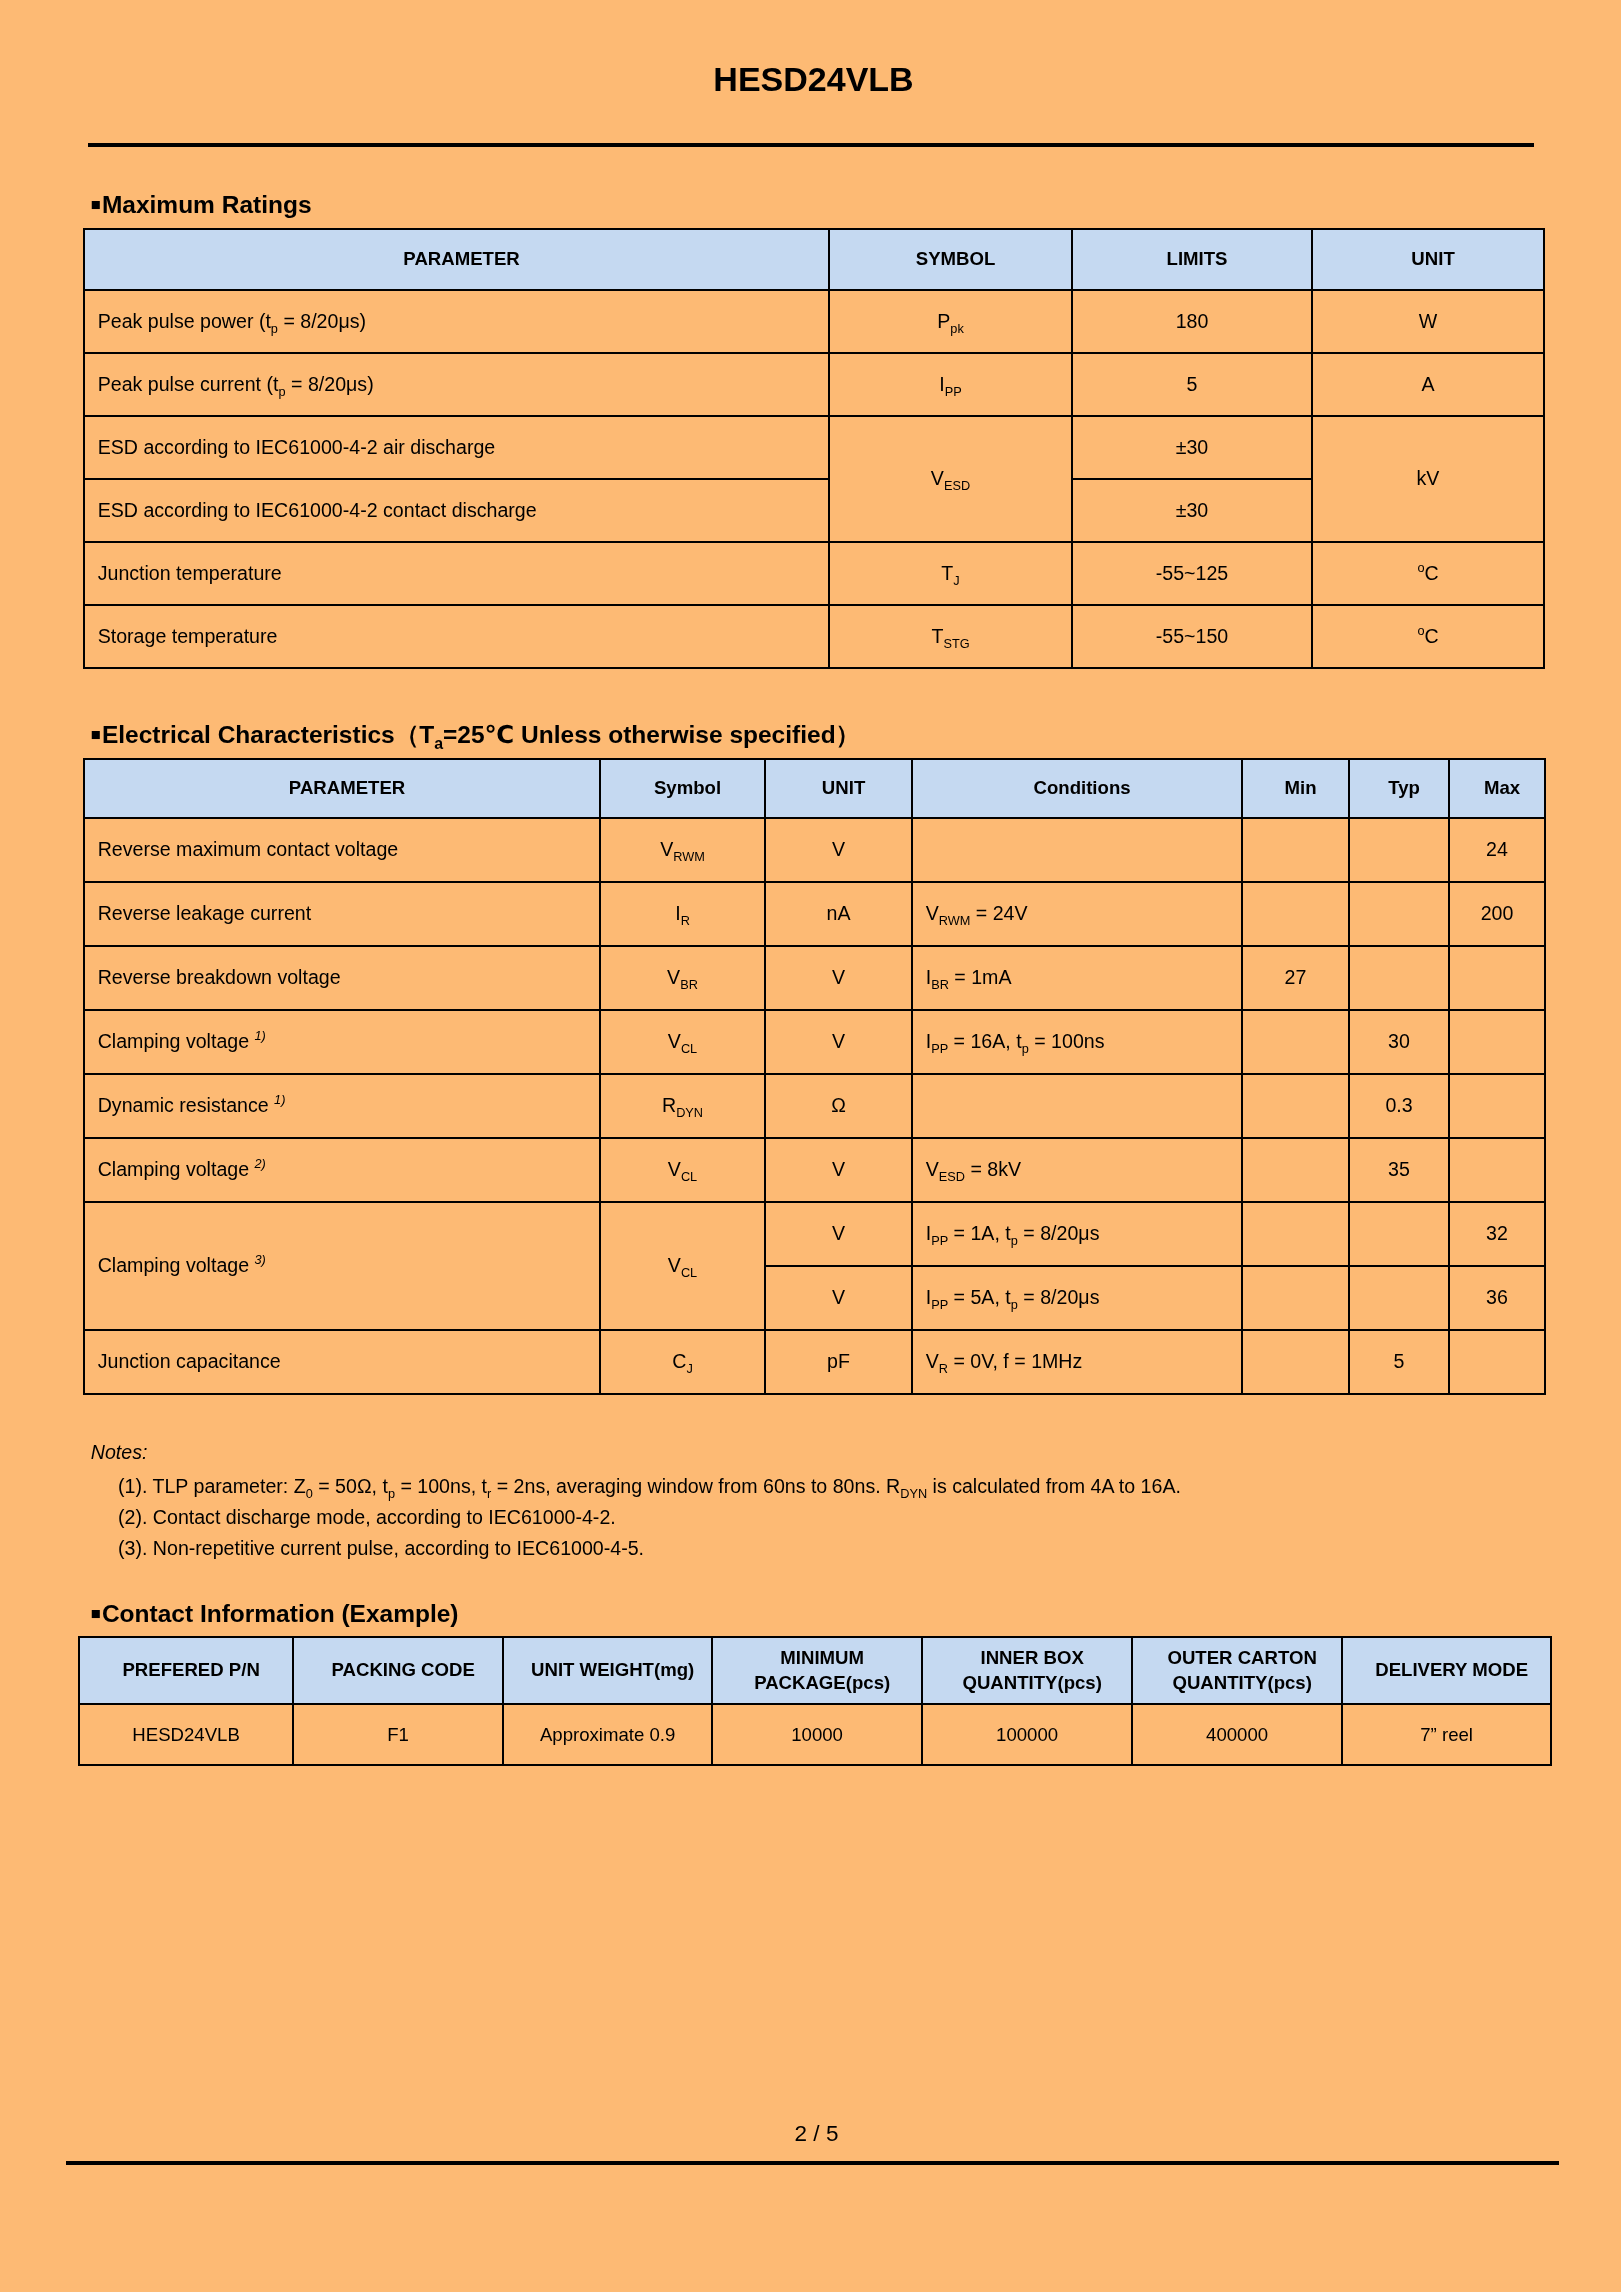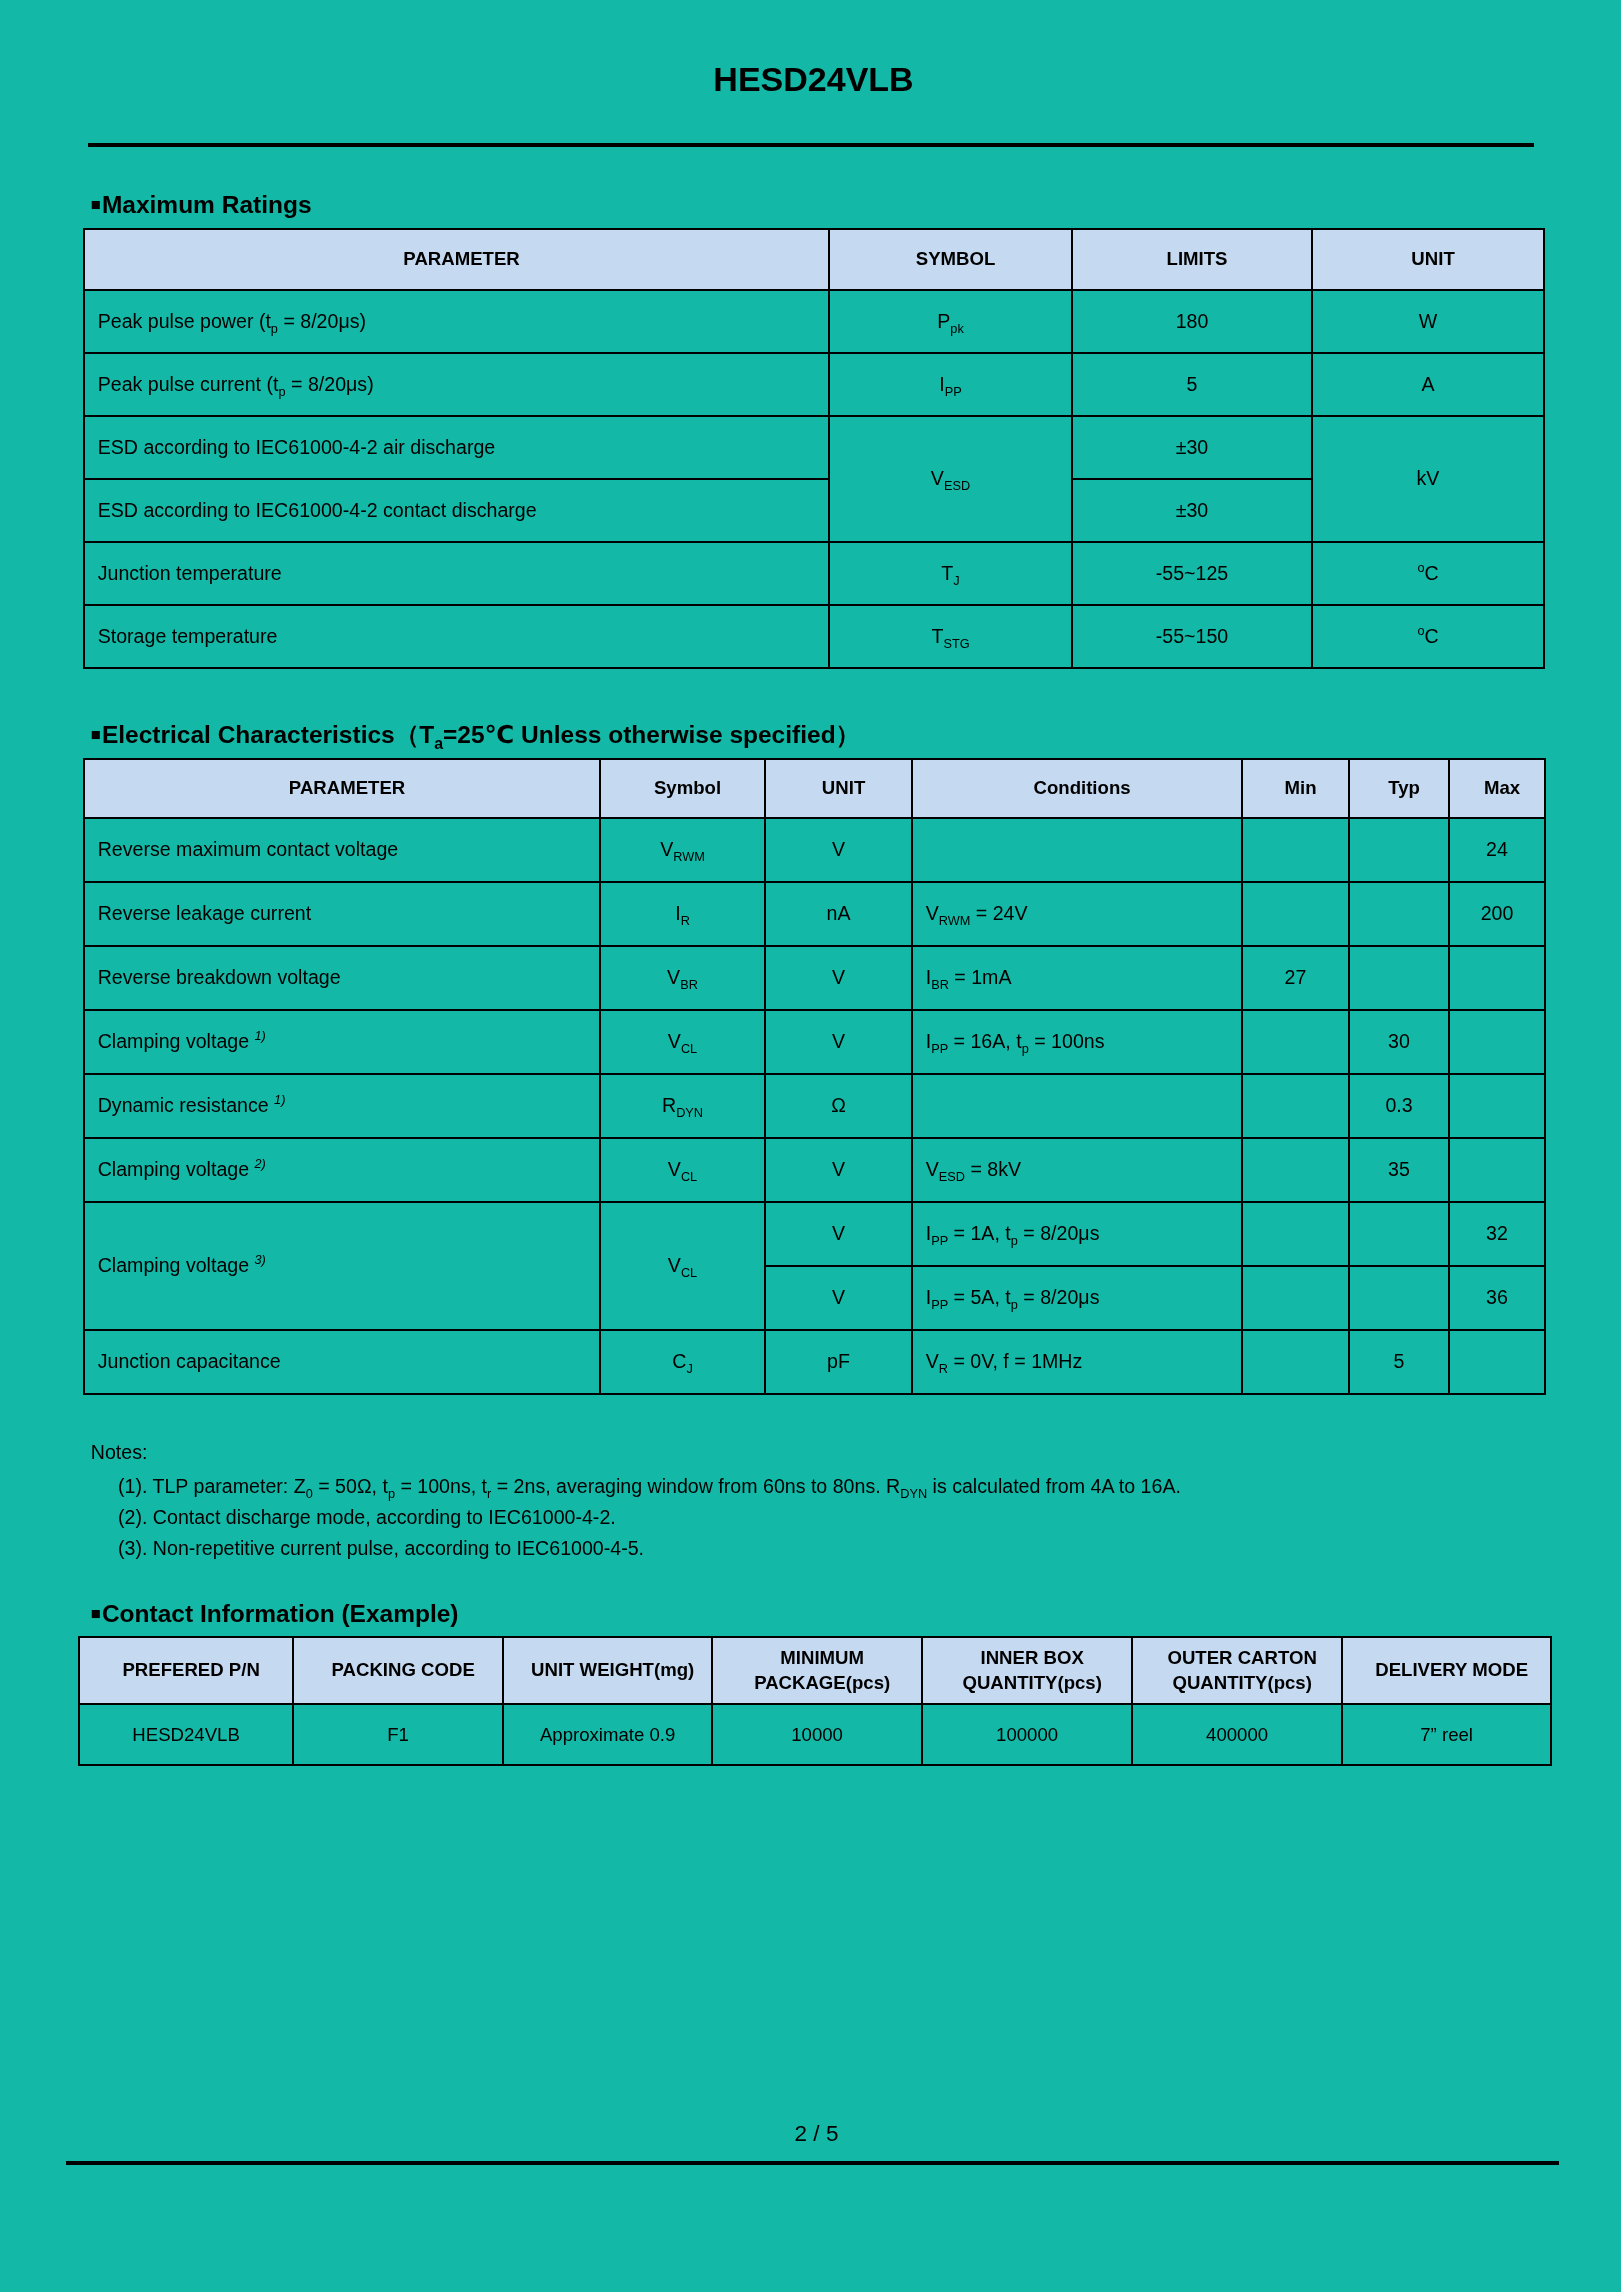--- a/index.html
+++ b/index.html
@@ -2,21 +2,21 @@
 <html style="--header-bg: #c5d9f1;"><head>
 <meta charset="utf-8">
 <style>
   * { box-sizing: border-box; }
   html, body { margin: 0; padding: 0; }
   body {
     width: 1621px; height: 2293px;
     background: #ffffff; color: #000000;
     font-family: "Liberation Sans", "DejaVu Sans", sans-serif;
   }
-  .page { position: relative; width: 1621px; height: 2293px; overflow: hidden; background:#14b8a6; }
+  .page { position: relative; width: 1621px; height: 2293px; overflow: hidden; background:#fdba74; }
   .content { padding: 0 77px 0 83px; }
 
   .doc-title { padding-top: 61px; text-align: center; font-size: 34px; font-weight: bold; line-height: 37px; }
   .title-rule { height: 3.9px; background: #000; margin: 45px 0 0 4.9px; width: 1446px; }
 
   .section-heading { font-size: 24.5px; font-weight: bold; margin-left: 7.8px; line-height: 29px; }
   .sh1 { margin-top: 43px; }
   .sh2 { margin-top: 51px; }
   .sh3 { margin-top: 35px; }
   .bullet { font-size: 16.7px; vertical-align: 2.9px; letter-spacing: 1px; }
@@ -44,21 +44,21 @@
   .t2 tbody tr { height: 64px; }
   .t2 thead tr { height: 59px; }
 
   .t3 { width: 1470px; margin-left: -4.9px; margin-top: 7.8px; }
   .t3 th, .t3 td { border-left-width: 2.9px; border-right-width: 2.9px; }
   .t3 thead tr { height: 67px; }
   .t3 tbody tr { height: 61px; }
   .t3 td { font-size: 18.6px; }
 
   .notes { margin-top: 45px; font-size: 19.6px; }
-  .notes-label { margin-left: 7.8px; line-height: 25.5px; }
+  .notes-label { margin-left: 7.8px; line-height: 25.5px; font-style: italic; }
   .notes-list { margin-top: 5.9px; margin-left: 35px; }
   .note-item { line-height: 31px; }
 
   .page-num { position: absolute; top: 2121px; left: 0; width: 1621px; text-align: center; font-size: 22.5px; padding-left: 12px; }
   .footer-rule { position: absolute; top: 2161px; left: 66px; width: 1493px; height: 3.9px; background: #000; }
 </style>
 </head>
 <body>
 
 <div class="page">

